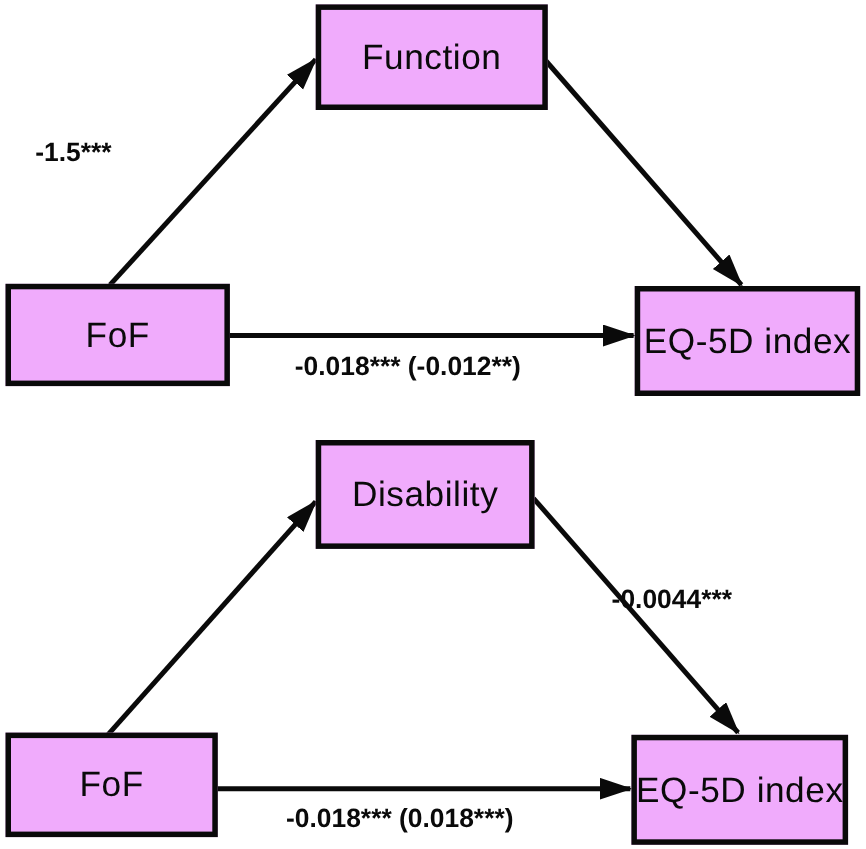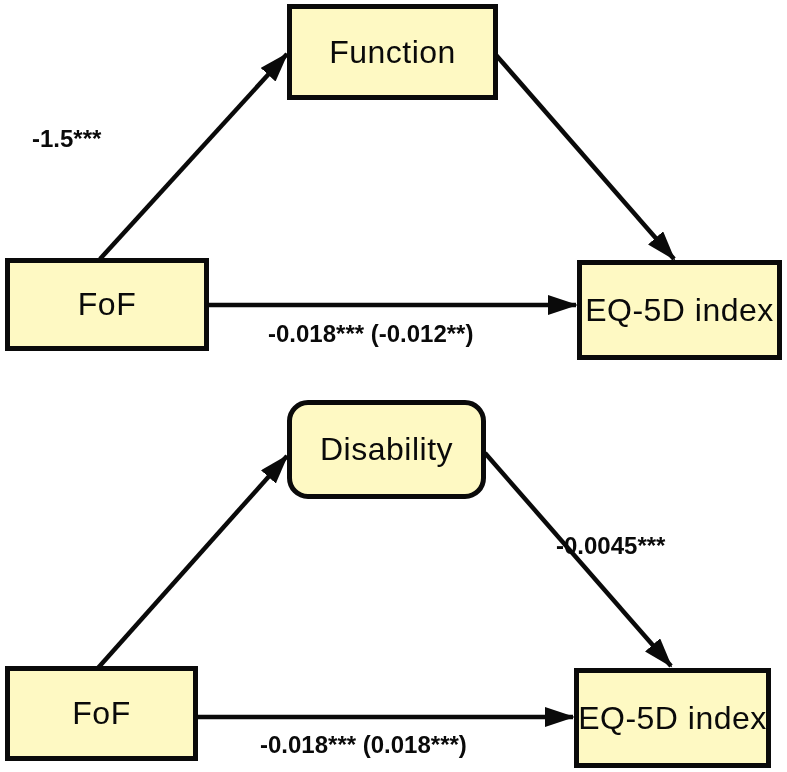--- a/index.html
+++ b/index.html
@@ -18,37 +18,37 @@
   .arrow-layer {
     position: absolute;
     left: 0;
     top: 0;
     width: 787px;
     height: 772px;
   }
   .node {
     position: absolute;
     box-sizing: border-box;
-    background: #fef9c3;
+    background: #f0abfc;
     border: 5px solid #0a0a0a;
     display: flex;
     align-items: center;
     justify-content: center;
   }
   .node span {
     font-size: 32px;
     font-weight: 400;
     color: #0a0a0a;
     letter-spacing: 0.5px;
     white-space: nowrap;
   }
   .box-mediator-top   { left: 287px; top: 4px;   width: 211px; height: 96px; }
   .box-predictor-top  { left: 5px;   top: 258px; width: 204px; height: 93px; }
   .box-outcome-top    { left: 577px; top: 260px; width: 205px; height: 100px; }
-  .box-mediator-bot   { left: 287px; top: 400px; width: 199px; height: 99px; border-radius: 21px; }
+  .box-mediator-bot   { left: 287px; top: 400px; width: 199px; height: 99px; }
   .box-predictor-bot  { left: 5px;   top: 666px; width: 193px; height: 95px; }
   .box-outcome-bot    { left: 574px; top: 668px; width: 197px; height: 100px; }
   .path-label {
     position: absolute;
     font-size: 24px;
     font-weight: 700;
     color: #0a0a0a;
     white-space: nowrap;
   }
   .lbl-a-top { left: 32px;  top: 125px; width: 200px; }
@@ -100,16 +100,16 @@
   <div class="node box-mediator-bot">
     <span>Disability</span>
   </div>
   <div class="node box-predictor-bot">
     <span>FoF</span>
   </div>
   <div class="node box-outcome-bot">
     <span>EQ-5D index</span>
   </div>
 
-  <div class="path-label lbl-b-bot">-0.0045***</div>
+  <div class="path-label lbl-b-bot">-0.0044***</div>
   <div class="path-label lbl-c-bot">-0.018*** (0.018***)</div>
 
 </div>
 
 </body></html>

